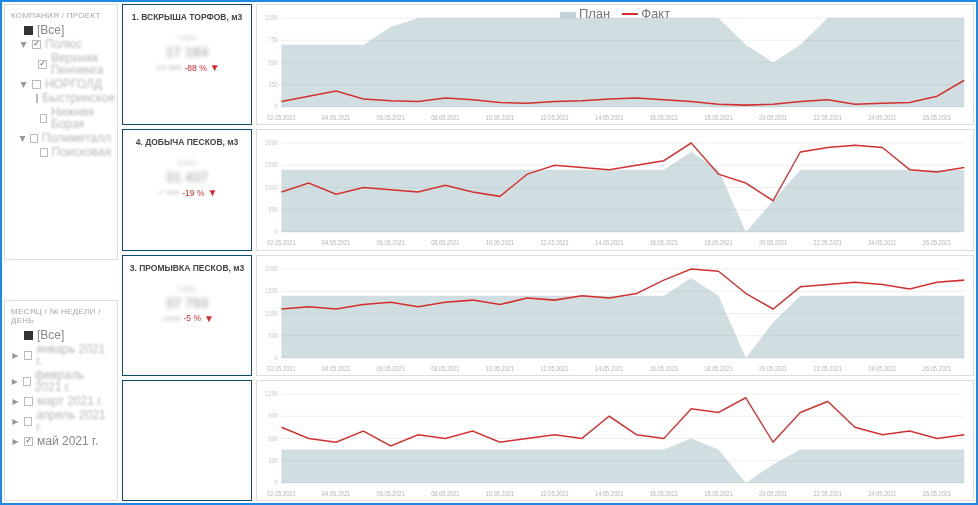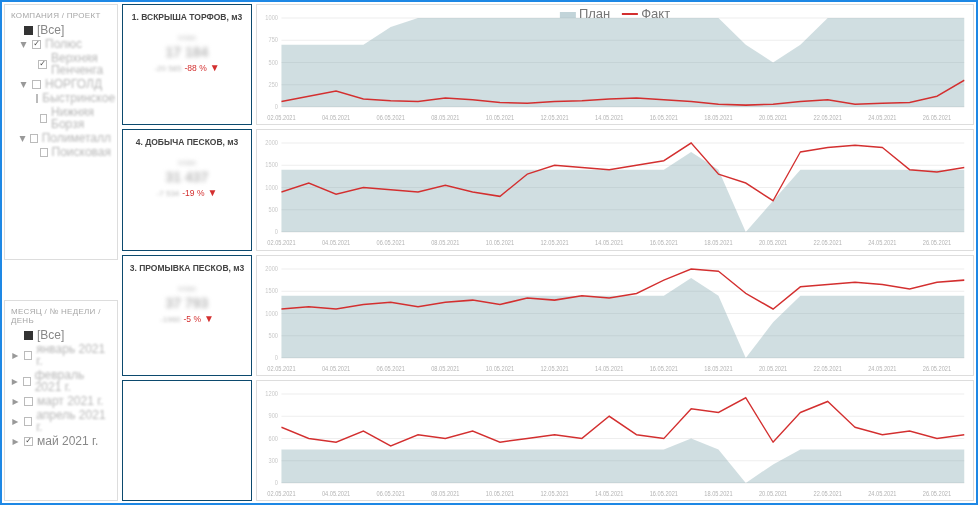--- a/index.html
+++ b/index.html
@@ -23,21 +23,21 @@
   .cb.solid { background: #333; border-color:#333; }
   .exp { width: 9px; text-align: center; color: #999; }
   .blurtext { filter: blur(1.2px); opacity: .6; }
   .main { flex: 1; display: flex; flex-direction: column; overflow: hidden; }
   .row { flex: 1; display: flex; margin: 2px 2px; gap: 4px; min-height: 0;}
   .kpi { width: 130px; border: 1px solid #0c4a6e; padding: 6px 4px; display: flex; flex-direction: column; align-items: center; }
   .kpi-title { font-size: 8.5px; font-weight: 600; color: #444; text-align: center; margin-bottom: 10px; line-height: 12px;}
   .kpi-body { display:flex; flex-direction:column; align-items:center; gap:2px;}
   .kpi-val { font-size: 14px; font-weight: 600; color: #bbb; filter: blur(2px); }
   .kpi-sub { font-size: 8px; color: #bbb; filter: blur(2px); }
-  .kpi-delta { font-size: 8.5px; display:flex; align-items:flex-end; gap:3px;}
+  .kpi-delta { font-size: 8.5px; display:flex; align-items:center; gap:3px;}
   .kpi-delta .arrow { font-size:10px; }
   .red { color: #d32f2f; }
   .green { color: #6a994e; }
   .chart { flex: 1; border: 1px solid #ddd; display: flex; flex-direction: column; position:relative; }
   .legend { position:absolute; left:50%; transform:translateX(-50%); top:1px; font-size:13px; display:flex; gap:12px; color:#777;}
   .legend .sw { display:inline-block; width:16px; height:6px; vertical-align:middle; margin-right:3px;}
   .legend .sw.area { background: rgba(120,160,170,.45);}
   .legend .sw.line { background: #d32f2f; height:2px; margin-bottom:2px;}
   svg { width: 100%; height: 100%; }
   .axis text { font-size: 6.5px; fill: #b5b5b5; }

